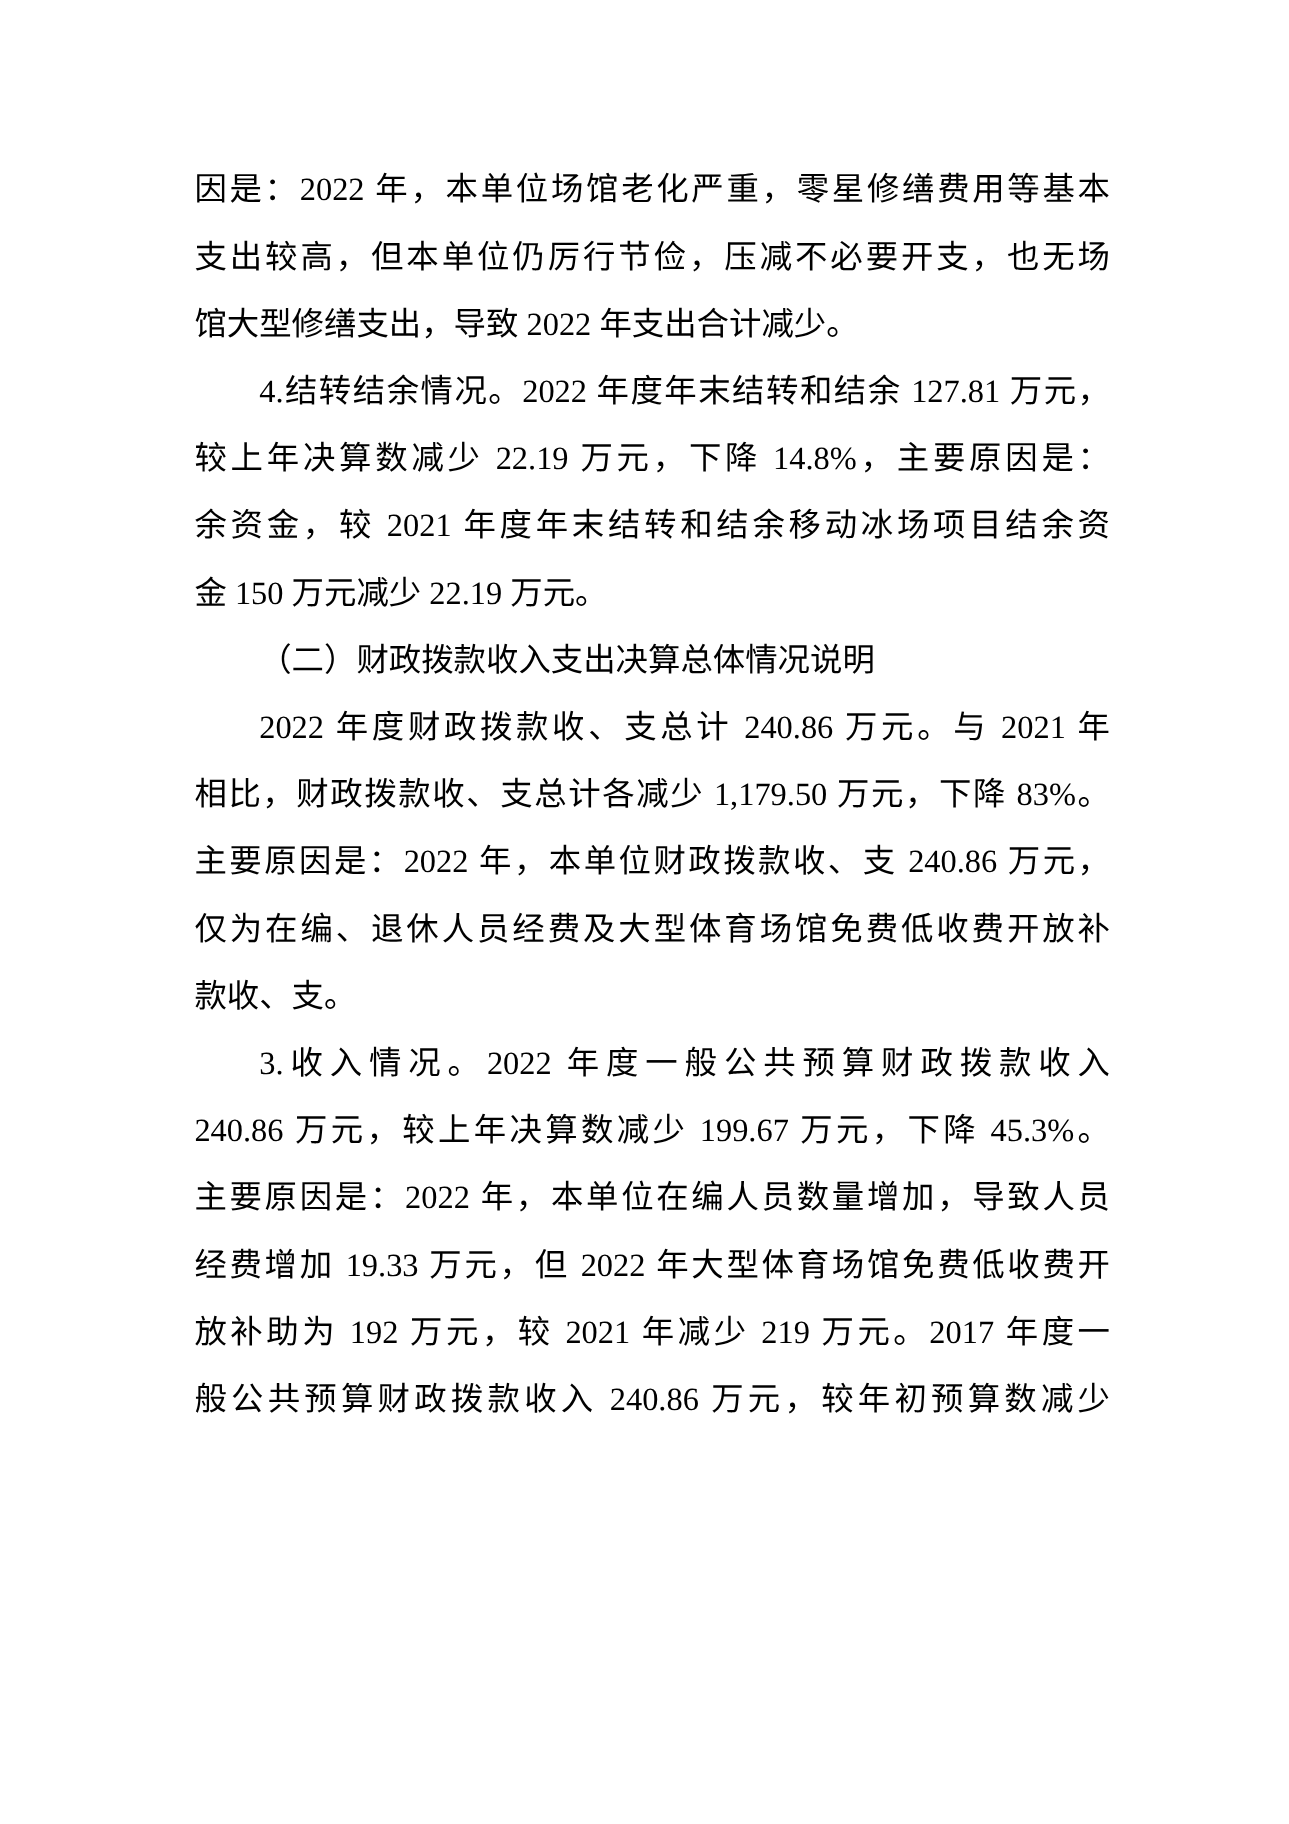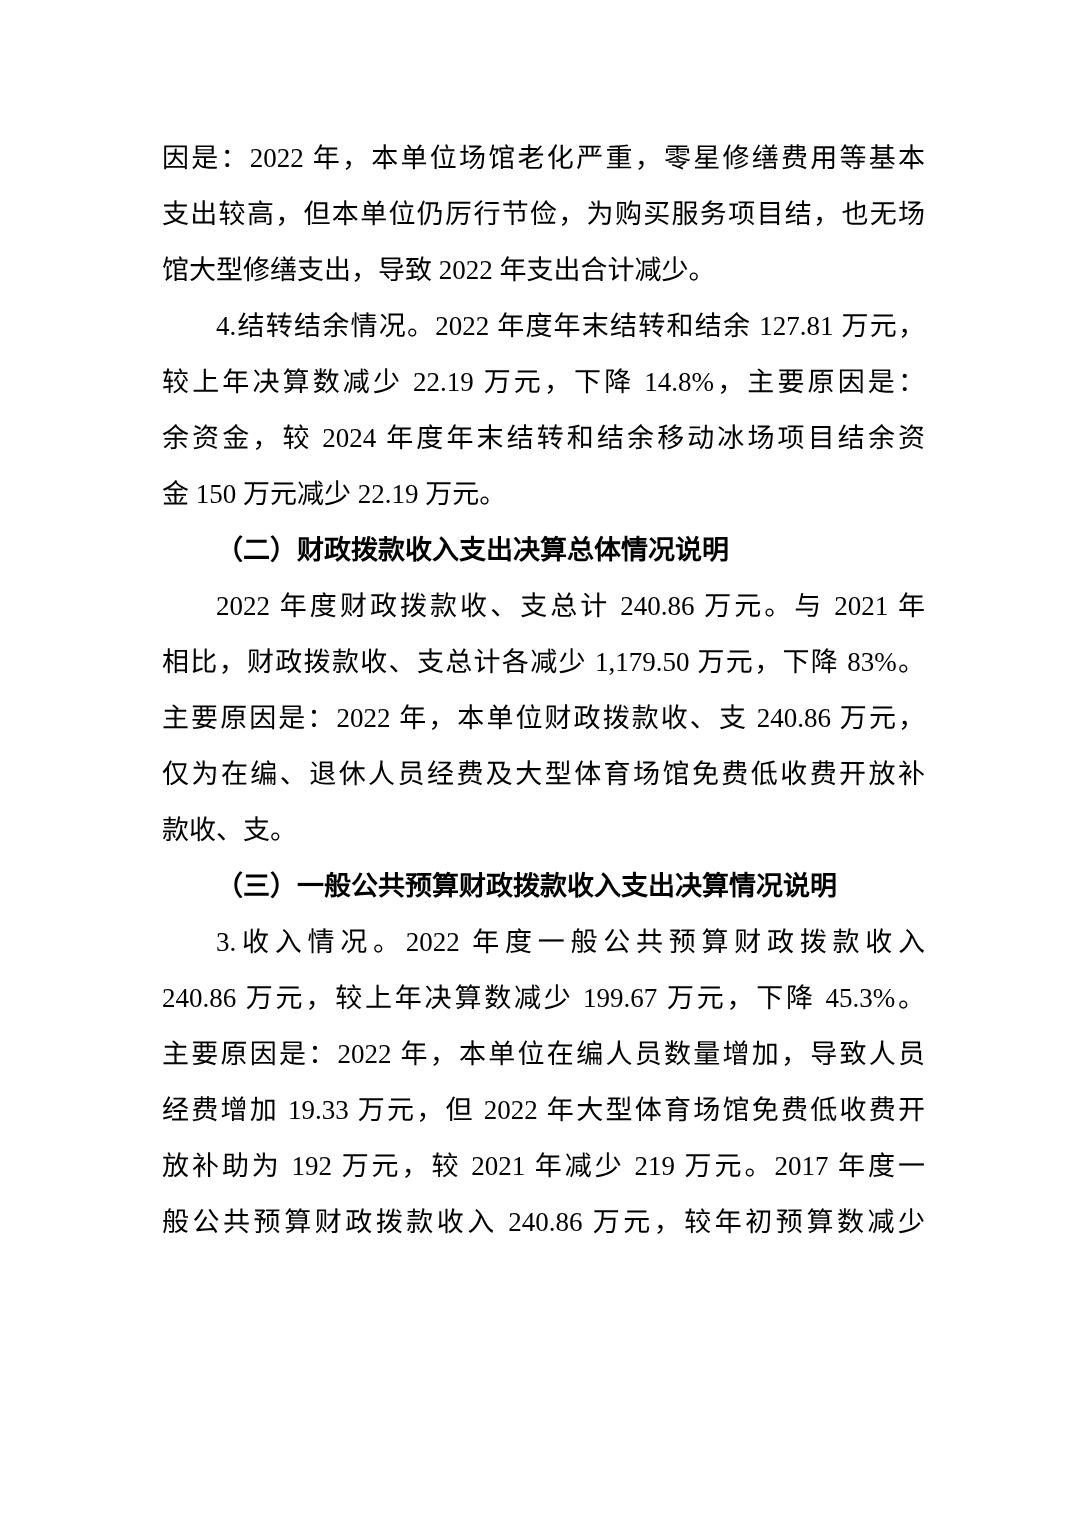--- a/index.html
+++ b/index.html
@@ -36,53 +36,50 @@
     overflow: hidden;
   }
   .line.no-stretch {
     text-align: right;
     text-align-last: left;
   }
   .line.indent {
     text-indent: 2em;
   }
   .line.heading {
-    font-weight: 700;
+    font-weight: 400;
   }
 </style>
 </head>
 <body>
 
 <div class="page">
   <div class="text-block" id="text-block">
       <div class="paragraph">
         <div class="line">因是：2022 年，本单位场馆老化严重，零星修缮费用等基本</div>
-        <div class="line">支出较高，但本单位仍厉行节俭，为购买服务项目结，也无场</div>
+        <div class="line">支出较高，但本单位仍厉行节俭，压减不必要开支，也无场</div>
         <div class="line no-stretch">馆大型修缮支出，导致 2022 年支出合计减少。</div>
       </div>
       <div class="paragraph">
         <div class="line indent">4.结转结余情况。2022 年度年末结转和结余 127.81 万元，</div>
         <div class="line">较上年决算数减少 22.19 万元，下降 14.8%，主要原因是：</div>
-        <div class="line">余资金，较 2024 年度年末结转和结余移动冰场项目结余资</div>
+        <div class="line">余资金，较 2021 年度年末结转和结余移动冰场项目结余资</div>
         <div class="line no-stretch">金 150 万元减少 22.19 万元。</div>
       </div>
       <div class="paragraph">
         <div class="line heading indent no-stretch">（二）财政拨款收入支出决算总体情况说明</div>
       </div>
       <div class="paragraph">
         <div class="line indent">2022 年度财政拨款收、支总计 240.86 万元。与 2021 年</div>
         <div class="line">相比，财政拨款收、支总计各减少 1,179.50 万元，下降 83%。</div>
         <div class="line">主要原因是：2022 年，本单位财政拨款收、支 240.86 万元，</div>
         <div class="line">仅为在编、退休人员经费及大型体育场馆免费低收费开放补</div>
         <div class="line no-stretch">款收、支。</div>
       </div>
       <div class="paragraph">
-        <div class="line heading indent no-stretch">（三）一般公共预算财政拨款收入支出决算情况说明</div>
-      </div>
-      <div class="paragraph">
         <div class="line indent">3.收入情况。2022 年度一般公共预算财政拨款收入</div>
         <div class="line">240.86 万元，较上年决算数减少 199.67 万元，下降 45.3%。</div>
         <div class="line">主要原因是：2022 年，本单位在编人员数量增加，导致人员</div>
         <div class="line">经费增加 19.33 万元，但 2022 年大型体育场馆免费低收费开</div>
         <div class="line">放补助为 192 万元，较 2021 年减少 219 万元。2017 年度一</div>
         <div class="line">般公共预算财政拨款收入 240.86 万元，较年初预算数减少</div>
       </div>
     </div>
 </div>
 

